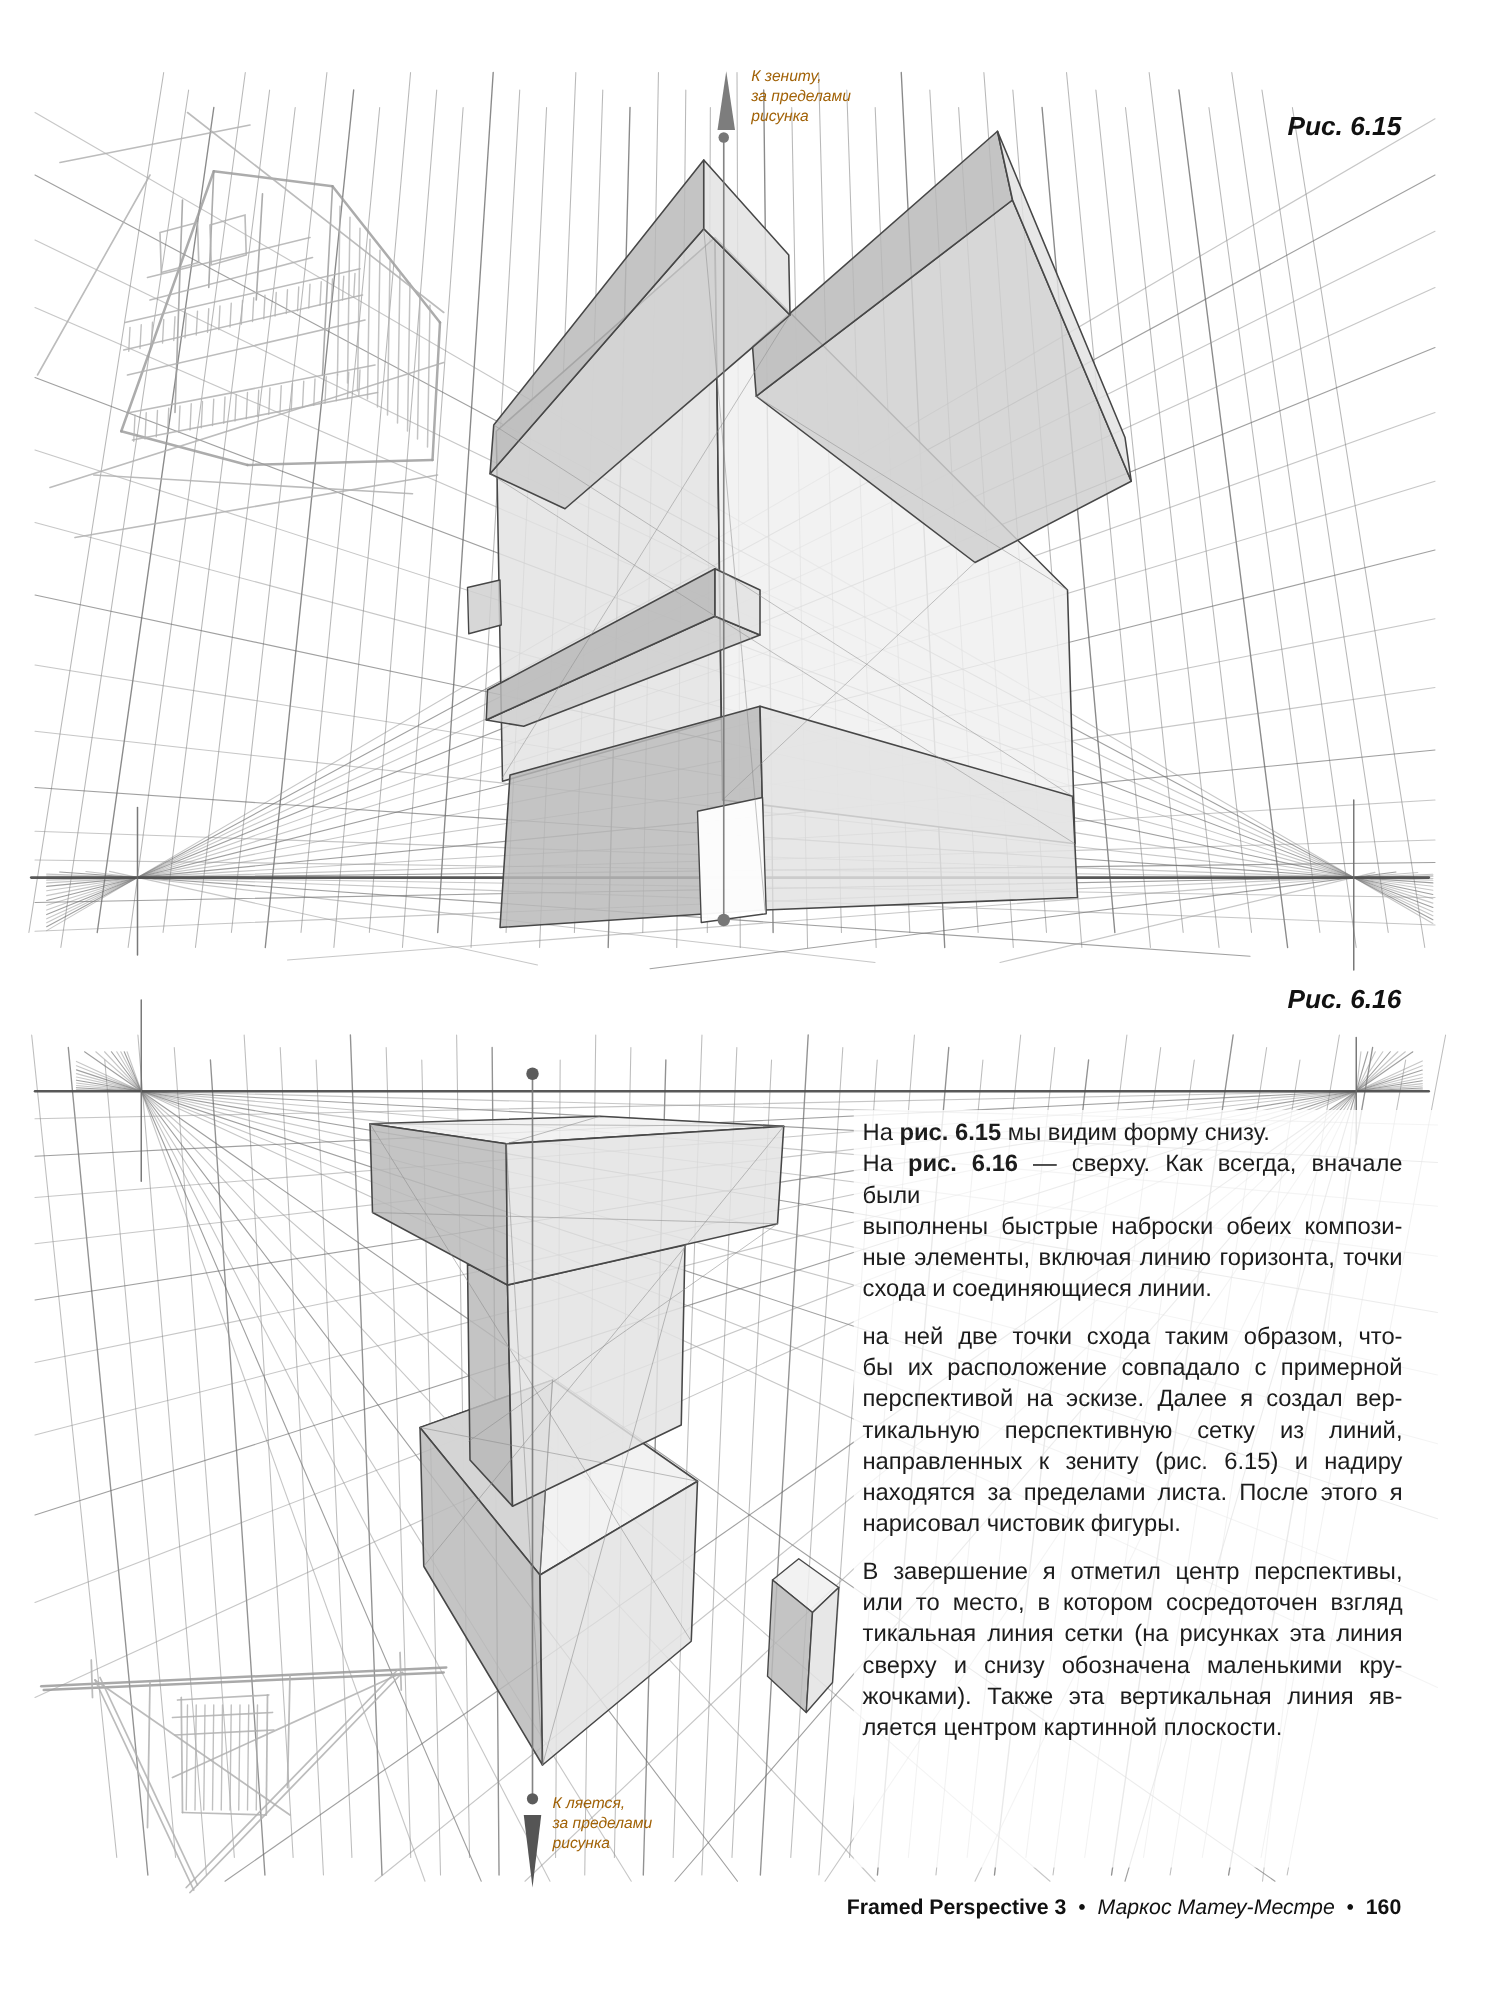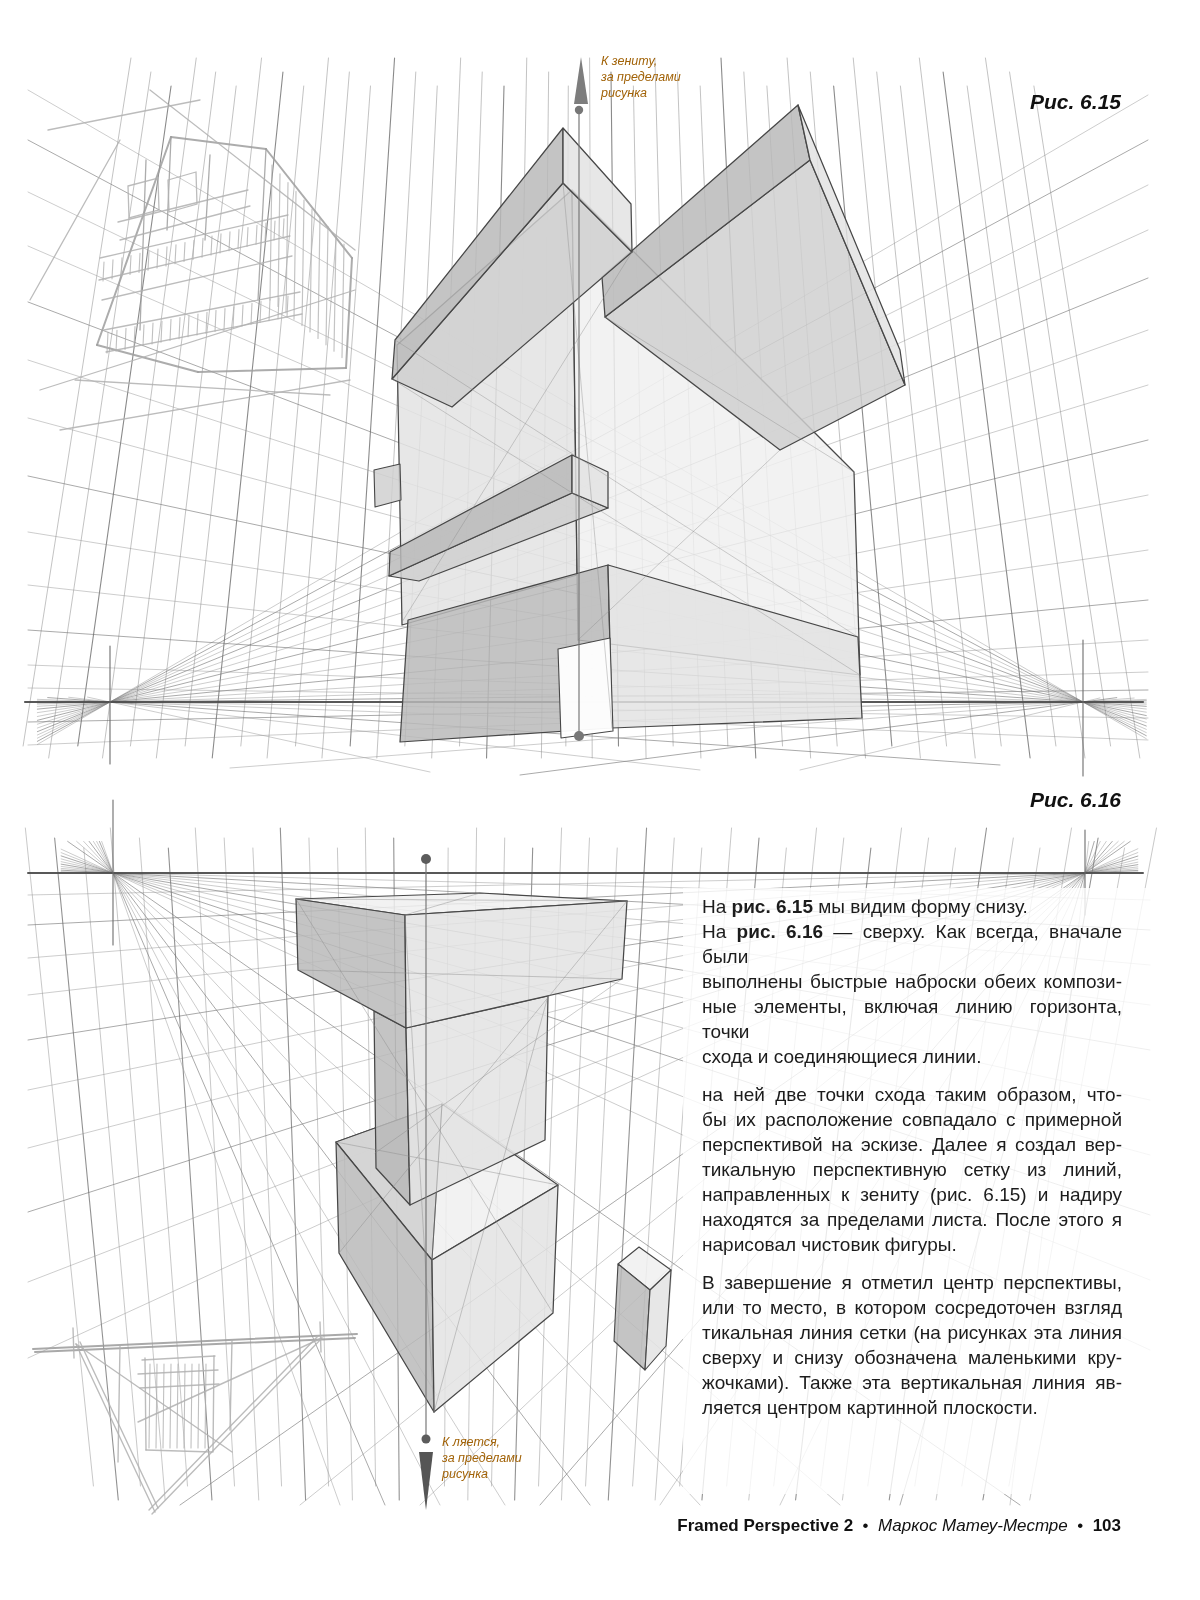--- a/index.html
+++ b/index.html
@@ -10,21 +10,21 @@
            font-family:"Liberation Sans",sans-serif;font-style:italic;font-weight:bold;
            font-size:21px;color:#111;}
   #cap15{top:90px;}
   #cap16{top:788px;}
   .fig-label{position:absolute;font-style:italic;font-size:12.5px;line-height:16px;color:#a16207;}
   #zenith-label{left:601px;top:53px;}
   #nadir-label{left:442px;top:1434px;}
   .article{position:absolute;left:690px;top:894px;width:432px;color:#1c1c1c;
            font-size:19px;line-height:25px;}
   .article .para{margin:0 0 13px 0;}
-  .article .tline{text-align:justify;margin-left:12px;}
+  .article .tline{text-align:justify;}
   .article .tline.j{text-align-last:justify;}
   .article b{font-weight:bold;}
   .footer{position:absolute;right:79px;top:1496px;font-size:17px;color:#111;white-space:pre;}
   .footer .fb,.footer .fp{font-weight:bold;}
   .footer .fa{font-style:italic;}
 </style>
 </head>
 <body>
 
 <div class="page">
@@ -412,15 +412,15 @@
         <div class="tline j"><span>В завершение я отметил центр перспективы,</span></div>
         <div class="tline j"><span>или то место, в котором сосредоточен взгляд</span></div>
         <div class="tline j"><span>тикальная линия сетки (на рисунках эта линия</span></div>
         <div class="tline j"><span>сверху и снизу обозначена маленькими кру-</span></div>
         <div class="tline j"><span>жочками). Также эта вертикальная линия яв-</span></div>
         <div class="tline"><span>ляется центром картинной плоскости.</span></div>
       </div>
     </div>
 
   <div class="footer">
-    <span class="fb">Framed Perspective 2</span><span class="sep">  •  </span><span class="fa">Маркос Матеу-Местре</span><span class="sep">  •  </span><span class="fp">103</span>
+    <span class="fb">Framed Perspective 3</span><span class="sep">  •  </span><span class="fa">Маркос Матеу-Местре</span><span class="sep">  •  </span><span class="fp">160</span>
   </div>
 </div>
 
 </body></html>

